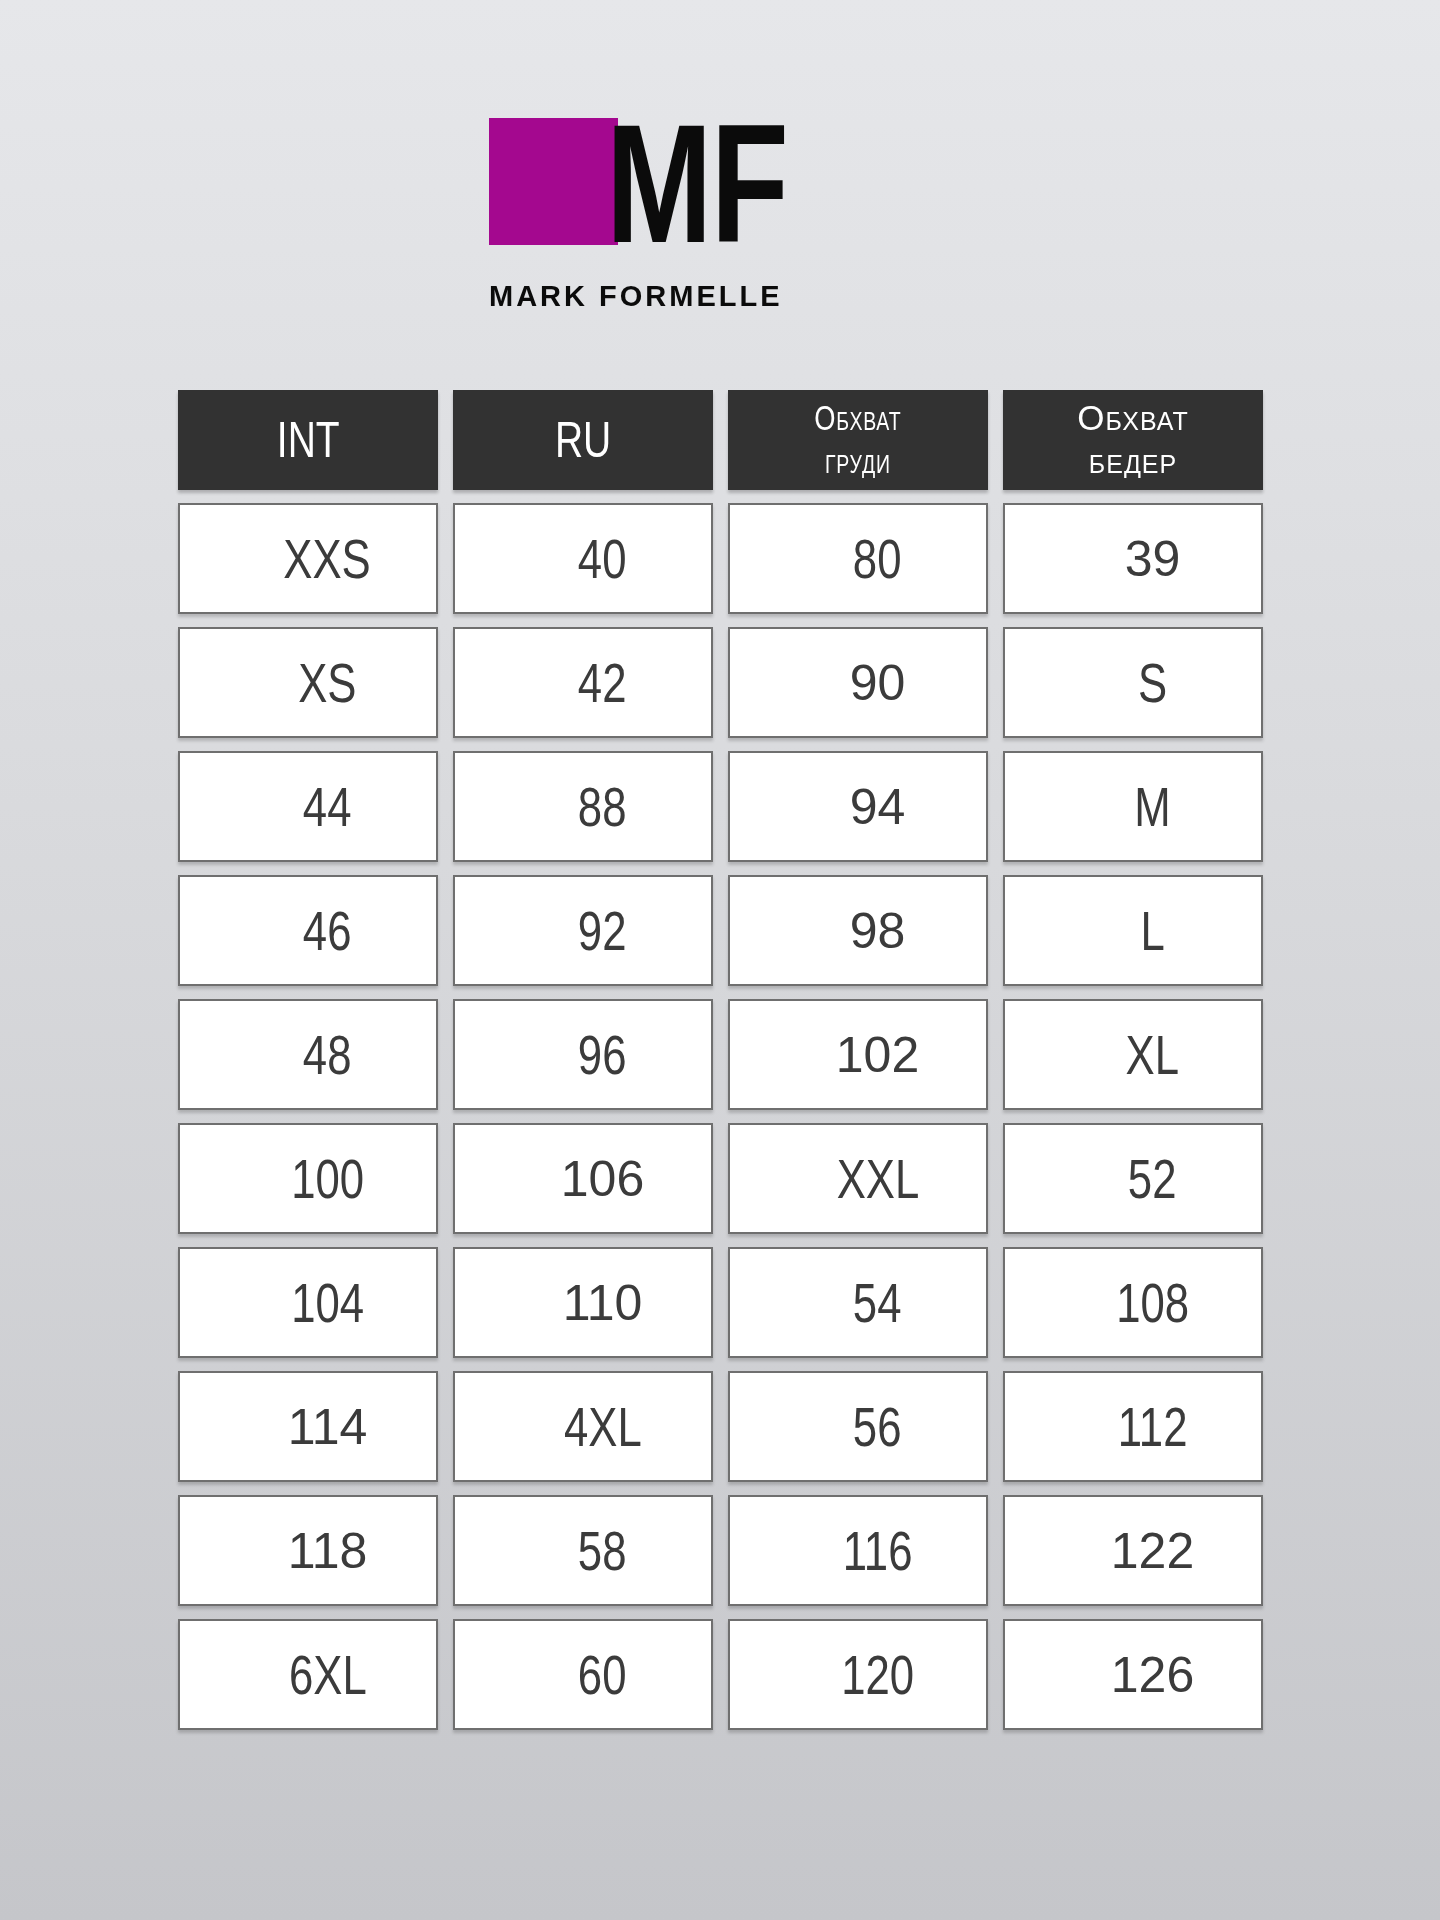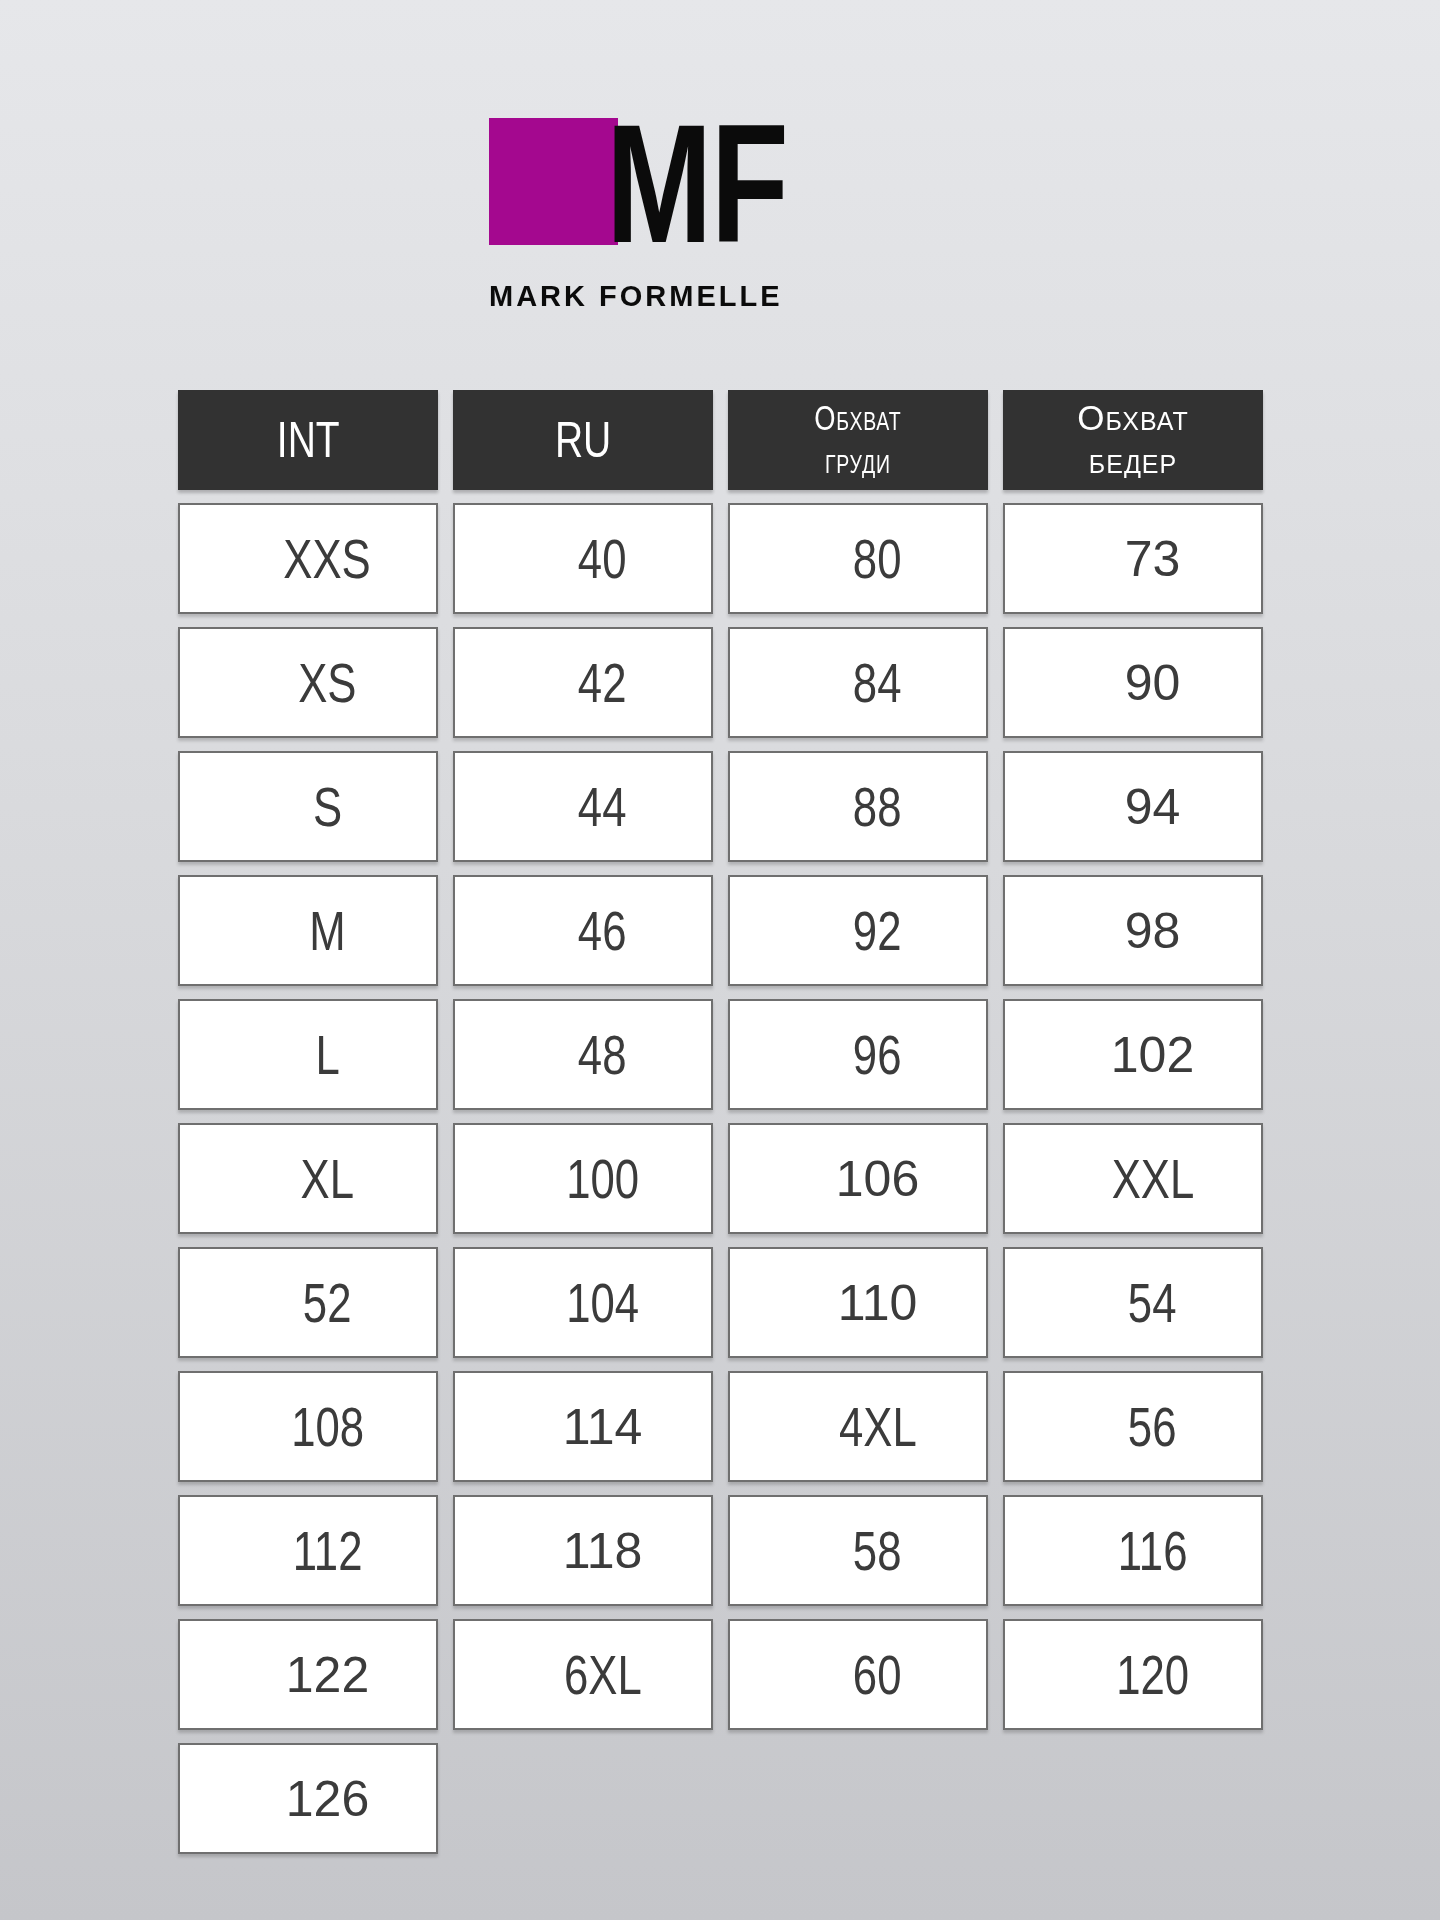--- a/index.html
+++ b/index.html
@@ -91,32 +91,29 @@
       <div class="cell">
         <span class="cx">XXS</span>
       </div>
       <div class="cell">
         <span class="cx">40</span>
       </div>
       <div class="cell">
         <span class="cx">80</span>
       </div>
       <div class="cell">
-        <span>73</span>
+        <span>39</span>
       </div>
       <div class="cell">
         <span class="cx">XS</span>
       </div>
       <div class="cell">
         <span class="cx">42</span>
       </div>
       <div class="cell">
-        <span class="cx">84</span>
-      </div>
-      <div class="cell">
         <span>90</span>
       </div>
       <div class="cell">
         <span class="cx">S</span>
       </div>
       <div class="cell">
         <span class="cx">44</span>
       </div>
       <div class="cell">
         <span class="cx">88</span>

